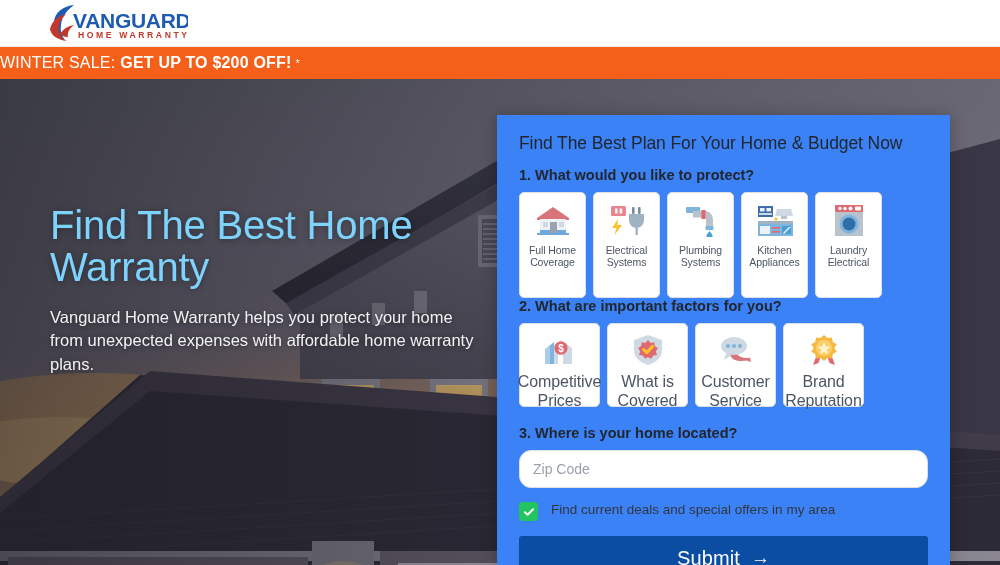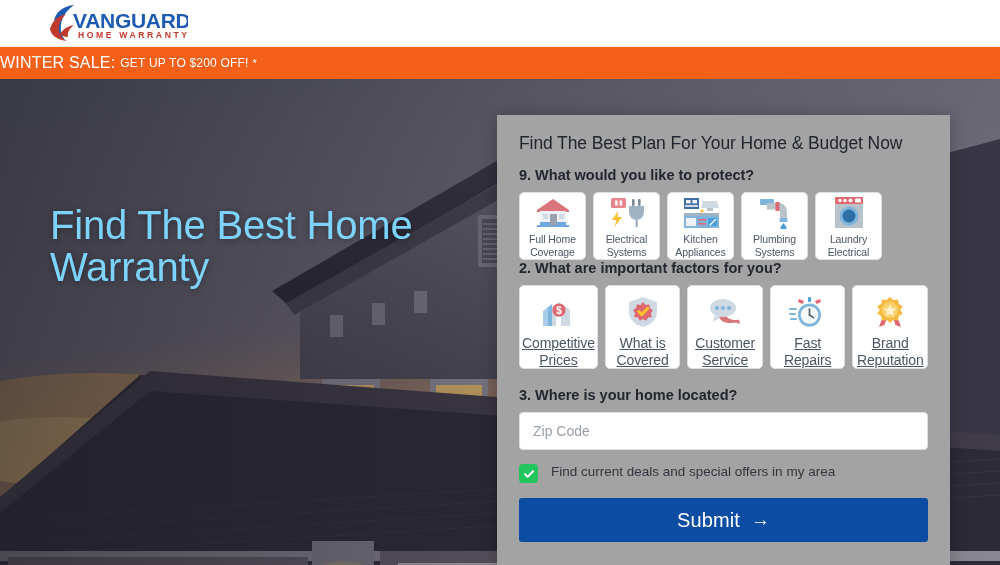--- a/index.html
+++ b/index.html
@@ -19,21 +19,21 @@
   .logo { position: absolute; left: 48px; top: 3px; width: 140px; height: 40px; }
   .logo svg { display: block; }
 
   
   .promo {
     position: absolute; top: 47px; left: 0; width: 1000px; height: 32px;
     background: #f4601a; display: flex; align-items: center; 
     color: #ffffff; letter-spacing: .2px;
   }
   .promo-light { font-size: 16px; font-weight: 400; }
-  .promo-bold { font-size: 12px; font-weight: 400; margin-left: 5px; }
+  .promo-bold { font-size: 16px; font-weight: 700; margin-left: 5px; }
   .promo-star { font-size: 11px; vertical-align: super; margin-left: 4px; font-weight: 400;}
 
   
   .hero {
     position: absolute; top: 79px; left: 0; width: 1000px; height: 486px;
     overflow: hidden; background: #5b5d6b;
   }
   .hero-img { position: absolute; inset: 0; }
 
   .hero-copy { position: absolute; left: 50px; top: 125px; width: 440px; z-index: 5; }
@@ -42,51 +42,51 @@
     letter-spacing: -0.2px; text-shadow: 0 1px 6px rgba(0,0,0,.35);
   }
   .hero-sub {
     margin-top: 18px; font-size: 16.5px; line-height: 1.42; font-weight: 400;
     color: #f2f2f4; text-shadow: 0 1px 5px rgba(0,0,0,.45); width: 435px;
   }
 
   
   .card {
     position: absolute; left: 497px; top: 115px; width: 453px; height: 450px;
-    background: #a3a3a3; box-shadow: 0 2px 16px rgba(0,0,0,.28);
+    background: #3b82f6; box-shadow: 0 2px 16px rgba(0,0,0,.28);
     padding: 18px 22px 0 22px; z-index: 10;
   }
   .card-title {
     font-size: 17.5px; font-weight: 400; color: #22262e; margin-bottom: 13px;
     letter-spacing: -.1px;
   }
   .q-label {
     font-size: 14.5px; font-weight: 700; color: #22262e; margin-bottom: 9px;
   }
   .q-label-2 { margin-top: 0; }
   .q-label-3 { margin-top: 18px; }
 
   .tiles { display: flex; gap: 7px; }
   .tile {
     background: #ffffff; border: 1px solid #dcdfe4; border-radius: 5px;
     display: flex; flex-direction: column; align-items: center;
     justify-content: flex-start; padding: 7px 2px 6px 2px; cursor: pointer;
   }
-  .tiles-protect .tile { width: 67px; height: 68px; justify-content: center; }
+  .tiles-protect .tile { width: 67px; height: 106px; }
   .tiles-factors .tile { width: 81px; height: 84px; padding-top: 9px; }
   .tile-icon { height: 40px; display: flex; align-items: center; justify-content: center; }
   .tiles-factors .tile-icon { height: 38px; }
   .tile-label {
     margin-top: 4px; font-size: 10.5px; line-height: 1.18; text-align: center;
     color: #4b5563; font-weight: 400; letter-spacing: -.1px;
   }
-  .tiles-factors .tile-label { font-size: 14px; margin-top: 6px; text-decoration: underline; }
+  .tiles-factors .tile-label { font-size: 16px; margin-top: 6px; }
 
   .zip-input {
-    width: 100%; height: 38px; border: 1px solid #dcdfe4; border-radius: 4px;
+    width: 100%; height: 38px; border: 1px solid #dcdfe4; border-radius: 12px;
     background: #fff; padding: 0 13px; font-size: 14px; color: #22262e;
     font-family: "Liberation Sans", sans-serif; outline: none;
   }
   .zip-input::placeholder { color: #9aa0aa; }
 
   .checkrow { display: flex; align-items: flex-start; margin-top: 14px; }
   .checkbox {
     width: 19px; height: 19px; border-radius: 4px; background: #22c55e;
     display: flex; align-items: center; justify-content: center; cursor: pointer;
     flex: none;
@@ -234,28 +234,29 @@
       <ellipse cx="343" cy="516" rx="42" ry="34" fill="#ffcf73" opacity=".26"></ellipse>
 
       <ellipse cx="878" cy="360" rx="11" ry="7" fill="#3a3744"></ellipse>
       <rect x="874" y="346" width="5" height="14" fill="#3a3744"></rect>
 
       <rect x="0" y="0" width="1000" height="486" fill="url(#darkVeil)"></rect>
     </svg>
 
     <div class="hero-copy">
       <div class="hero-title">Find The Best Home Warranty</div>
+      <div class="hero-sub">Vanguard Home Warranty helps you protect your home from unexpected expenses with affordable home warranty plans.</div>
     </div>
   </div>
 
   <div class="card">
     <div class="card-title">Find The Best Plan For Your Home &amp; Budget Now</div>
 
     
-    <div class="q-label">9. What would you like to protect?</div>
+    <div class="q-label">1. What would you like to protect?</div>
     <div class="tiles tiles-protect">
 
       <div class="tile">
         <span class="tile-icon">
           <svg width="40" height="34" viewBox="0 0 40 34">
             <path d="M4 15 L20 4 L36 15 L36 17 L4 17 Z" fill="#d9757a"></path>
             <rect x="7" y="16" width="26" height="14" fill="#eef2f7"></rect>
             <rect x="7" y="27" width="26" height="3" fill="#6fa8dc"></rect>
             <rect x="17" y="19" width="7" height="11" fill="#9aa3ad"></rect>
             <rect x="10" y="19" width="5" height="5" fill="#cfd9e4"></rect>
@@ -274,20 +275,33 @@
             <rect x="8" y="5.5" width="2.6" height="5" fill="#fff" opacity=".9"></rect>
             <rect x="12.6" y="5.5" width="2.6" height="5" fill="#fff" opacity=".9"></rect>
             <path d="M11 16 L5 25 L9.5 25 L7.5 32 L15 22 L10.5 22 Z" fill="#fbc02d"></path>
             <rect x="25" y="4" width="2.6" height="7" rx="1" fill="#7a8a99"></rect>
             <rect x="31" y="4" width="2.6" height="7" rx="1" fill="#7a8a99"></rect>
             <path d="M22 11 H37 V17 C37 22, 33 25, 29.5 25 C26 25, 22 22, 22 17 Z" fill="#9fb3c4"></path>
             <rect x="28.5" y="25" width="2.4" height="7" fill="#9fb3c4"></rect>
           </svg>
         </span>
         <span class="tile-label">Electrical Systems</span>
+      </div>
+
+      <div class="tile">
+        <span class="tile-icon">
+          <svg width="40" height="34" viewBox="0 0 40 34">
+            <rect x="5" y="4" width="14" height="6" rx="1" fill="#7fb4dd"></rect>
+            <path d="M12 8 H24 C29 8, 32 12, 32 17 V24 H25 V17 C25 15, 24 14.5, 22.5 14.5 H12 Z" fill="#b9c3cc"></path>
+            <rect x="20.5" y="7" width="4" height="9" fill="#e0686f"></rect>
+            <rect x="24.5" y="23" width="8" height="4" rx="1" fill="#7fb4dd"></rect>
+            <path d="M28.5 28 C30.5 30.5, 31.5 31.5, 31.5 33 A3 3 0 0 1 25.5 33 C25.5 31.5, 26.5 30.5, 28.5 28 Z" fill="#4a9fd8"></path>
+          </svg>
+        </span>
+        <span class="tile-label">Plumbing Systems</span>
       </div>
 
       <div class="tile">
         <span class="tile-icon">
           <svg width="40" height="34" viewBox="0 0 40 34">
             <rect x="3" y="3" width="15" height="11" fill="#3f6ea8"></rect>
             <rect x="5" y="5" width="4.6" height="3.4" fill="#eef2f7"></rect>
             <rect x="11.4" y="5" width="4.6" height="3.4" fill="#eef2f7"></rect>
             <rect x="4" y="10" width="13" height="2" fill="#cfd9e4"></rect>
             <path d="M22 6 H36 L38 13 H20 Z" fill="#cfd9e4"></path>
@@ -301,33 +315,20 @@
             <path d="M28 30 L34 24 L36 24 L29 31 Z" fill="#eef2f7"></path>
             <circle cx="21" cy="16" r="1.6" fill="#fbc02d"></circle>
           </svg>
         </span>
         <span class="tile-label">Kitchen Appliances</span>
       </div>
 
       <div class="tile">
         <span class="tile-icon">
           <svg width="40" height="34" viewBox="0 0 40 34">
-            <rect x="5" y="4" width="14" height="6" rx="1" fill="#7fb4dd"></rect>
-            <path d="M12 8 H24 C29 8, 32 12, 32 17 V24 H25 V17 C25 15, 24 14.5, 22.5 14.5 H12 Z" fill="#b9c3cc"></path>
-            <rect x="20.5" y="7" width="4" height="9" fill="#e0686f"></rect>
-            <rect x="24.5" y="23" width="8" height="4" rx="1" fill="#7fb4dd"></rect>
-            <path d="M28.5 28 C30.5 30.5, 31.5 31.5, 31.5 33 A3 3 0 0 1 25.5 33 C25.5 31.5, 26.5 30.5, 28.5 28 Z" fill="#4a9fd8"></path>
-          </svg>
-        </span>
-        <span class="tile-label">Plumbing Systems</span>
-      </div>
-
-      <div class="tile">
-        <span class="tile-icon">
-          <svg width="40" height="34" viewBox="0 0 40 34">
             <rect x="6" y="2" width="28" height="7" rx="1" fill="#e0686f"></rect>
             <circle cx="11" cy="5.5" r="1.7" fill="#fff"></circle>
             <circle cx="16" cy="5.5" r="1.7" fill="#fff"></circle>
             <circle cx="21.5" cy="5.5" r="2" fill="#fff"></circle>
             <rect x="26" y="3.6" width="6" height="3.8" rx="1" fill="#fff"></rect>
             <rect x="6" y="9" width="28" height="24" fill="#b9c3cc"></rect>
             <circle cx="20" cy="21" r="9.5" fill="#7fb4dd"></circle>
             <circle cx="20" cy="21" r="6.5" fill="#2f6fa8"></circle>
           </svg>
         </span>
@@ -370,39 +371,20 @@
             <ellipse cx="17" cy="13" rx="13" ry="9" fill="#cfd9e4"></ellipse>
             <path d="M9 20 L7 27 L15 22 Z" fill="#cfd9e4"></path>
             <circle cx="11" cy="13" r="2.1" fill="#7fb4dd"></circle>
             <circle cx="17" cy="13" r="2.1" fill="#7fb4dd"></circle>
             <circle cx="23" cy="13" r="2.1" fill="#7fb4dd"></circle>
           </svg>
         </span>
         <span class="tile-label">Customer Service</span>
       </div>
 
-      <div class="tile">
-        <span class="tile-icon">
-          <svg width="38" height="34" viewBox="0 0 38 34">
-            <g stroke="#7fb4dd" stroke-width="2" stroke-linecap="round">
-              <line x1="1" y1="14" x2="7" y2="14"></line>
-                <line x1="1" y1="19" x2="6" y2="19"></line>
-              <line x1="2" y1="24" x2="7" y2="24"></line>
-            </g>
-            <rect x="19" y="2" width="3" height="5" rx="1" fill="#4a9fd8"></rect>
-            <path d="M26 6 L31 4 L32 7 L27.5 9 Z" fill="#e0686f"></path>
-            <path d="M15 6 L10 4 L9 7 L13.5 9 Z" fill="#e0686f"></path>
-            <circle cx="20.5" cy="20" r="11.5" fill="#7fb4dd"></circle>
-            <circle cx="20.5" cy="20" r="8.8" fill="#f4f8fb"></circle>
-            <line x1="20.5" y1="20" x2="20.5" y2="14.2" stroke="#55606b" stroke-width="1.7" stroke-linecap="round"></line>
-            <line x1="20.5" y1="20" x2="24.6" y2="22.6" stroke="#55606b" stroke-width="1.7" stroke-linecap="round"></line>
-          </svg>
-        </span>
-        <span class="tile-label">Fast Repairs</span>
-      </div>
 
       <div class="tile">
         <span class="tile-icon">
           <svg width="38" height="34" viewBox="0 0 38 34">
             <path d="M12 21 L8 32 L13.5 30 L15.5 24 Z" fill="#e0686f"></path>
             <path d="M26 21 L30 32 L24.5 30 L22.5 24 Z" fill="#e0686f"></path>
             <path d="M19 2 L22.4 5.1 L26.9 4.4 L27.8 8.9 L31.8 11.2 L29.3 15 L31.8 18.8 L27.8 21.1 L26.9 25.6 L22.4 24.9 L19 28 L15.6 24.9 L11.1 25.6 L10.2 21.1 L6.2 18.8 L8.7 15 L6.2 11.2 L10.2 8.9 L11.1 4.4 L15.6 5.1 Z" fill="#f5b942"></path>
             <circle cx="19" cy="15" r="8" fill="#fbd06a"></circle>
             <path d="M19 9.2 L20.9 13.2 L25.2 13.8 L22.1 16.8 L22.9 21 L19 19 L15.1 21 L15.9 16.8 L12.8 13.8 L17.1 13.2 Z" fill="#fff2cc"></path>
           </svg>

